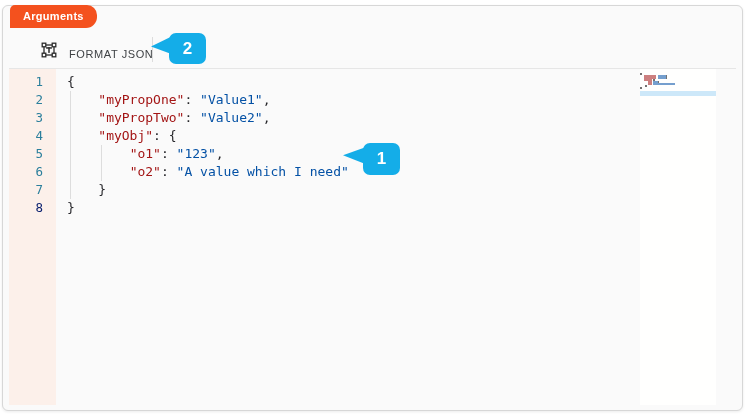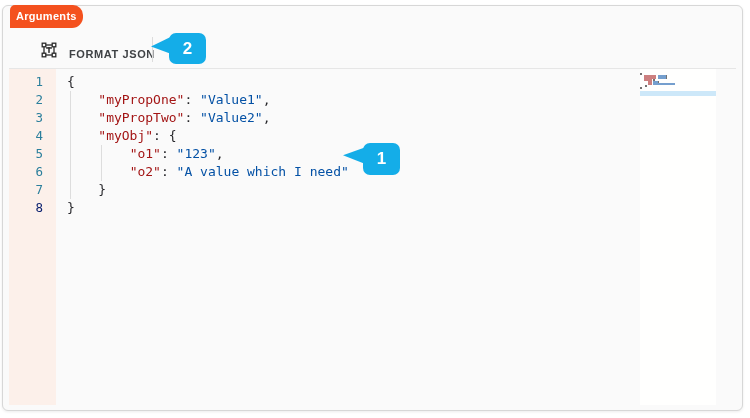--- a/index.html
+++ b/index.html
@@ -1,27 +1,27 @@
 <!DOCTYPE html>
 <html><head>
 <meta charset="utf-8">
 <style>
   html,body{margin:0;padding:0;}
   body{width:750px;height:418px;background:#ffffff;font-family:"Liberation Sans",sans-serif;position:relative;overflow:hidden;}
 
   .card{position:absolute;left:2px;top:5px;width:739px;height:404px;background:#fafafa;
         border:1px solid #d7d7d7;border-radius:6px;box-shadow:0 1px 3px rgba(0,0,0,.08);}
 
-  .tab{position:absolute;left:7px;top:-1px;height:23px;line-height:23px;padding:0 6px;
+  .tab{position:absolute;left:7px;top:-1px;height:23px;line-height:23px;padding:0 13px;
        background:#f4511e;color:#ffffff;font-size:11px;font-weight:bold;letter-spacing:.3px;
        border-radius:5px 10px 11px 0;}
 
   .fmt-btn{position:absolute;left:38px;top:30px;height:28px;display:flex;align-items:center;gap:12px;
            background:none;border:none;padding:0;cursor:pointer;}
-  .fmt-btn .lbl{font-size:11px;font-weight:bold;color:#3f4245;letter-spacing:.6px;font-family:"Liberation Sans",sans-serif;margin-top:8px;}
+  .fmt-btn .lbl{font-size:11px;font-weight:normal;color:#3f4245;letter-spacing:.6px;font-family:"Liberation Sans",sans-serif;margin-top:8px;}
   .tb-divider{position:absolute;left:149px;top:31px;width:1px;height:25px;background:#dcdcdc;}
 
   .editor{position:absolute;left:6px;right:6px;top:62px;height:336px;border-top:1px solid #e6e6e6;
           display:flex;align-items:stretch;}
   .gutter{width:47px;background:#fcf0ea;padding-top:4px;box-sizing:border-box;}
   .ln{height:18px;line-height:18px;text-align:right;padding-right:13px;
       font-family:"DejaVu Sans Mono",monospace;font-size:12.5px;color:#2b7f9c;}
   .ln.act{color:#0b216f;}
   .code{flex:1;padding:4px 0 0 11px;position:relative;overflow:hidden;}
   .cl{height:18px;line-height:18px;white-space:pre;font-family:"DejaVu Sans Mono",monospace;font-size:13px;position:relative;z-index:1;}

